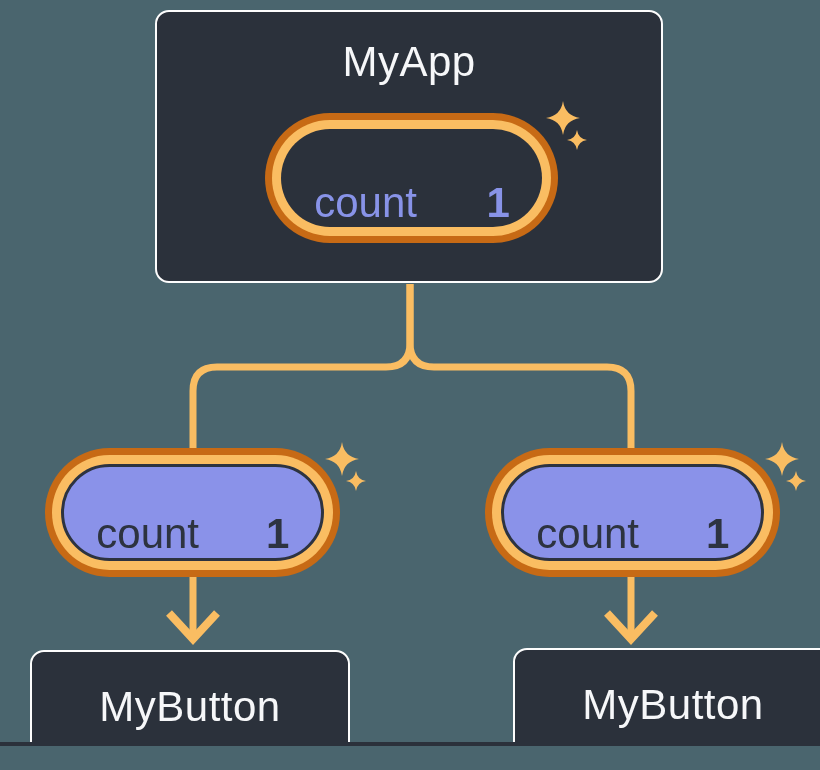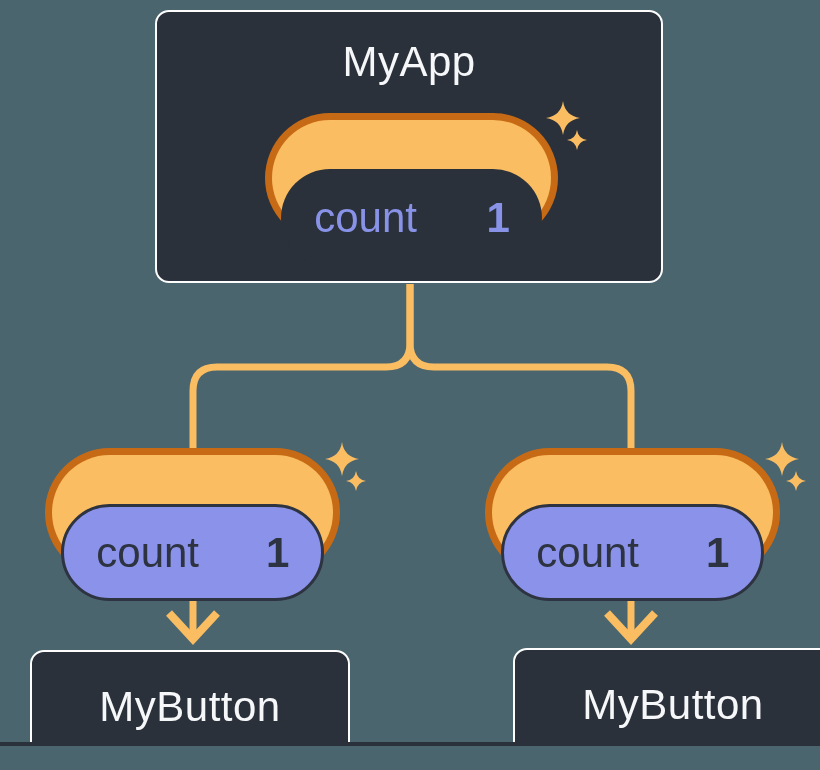--- a/index.html
+++ b/index.html
@@ -45,21 +45,21 @@
     background:var(--pill-outer-ring,#c76a15);
     border-radius:999px;padding:7px;
   }
   .pill-mid{
     box-sizing:border-box;width:100%;height:100%;
     background:var(--pill-inner-ring,#fabd62);
     border-radius:999px;padding:9px;
   }
   .pill-body{
     box-sizing:border-box;width:100%;height:100%;
-    display:flex;align-items:center;border-radius:999px;overflow:hidden;margin-top:40px;
+    display:flex;align-items:flex-end;border-radius:999px;overflow:hidden;
   }
   .pill-root{left:265px;top:113px;width:293px;height:130px;}
   .pill-body-dark{background:var(--node-fill,#2b313b);color:var(--pill-text-accent,#8893e8);}
   .pill-child-left{left:45px;top:448px;width:295px;height:129px;}
   .pill-child-right{left:485px;top:448px;width:295px;height:129px;}
   .pill-body-light{
     background:var(--pill-fill-child,#8a92e9);
     border:3px solid var(--pill-text-dark,#2d3340);
     color:var(--pill-text-dark,#2d3340);
   }

